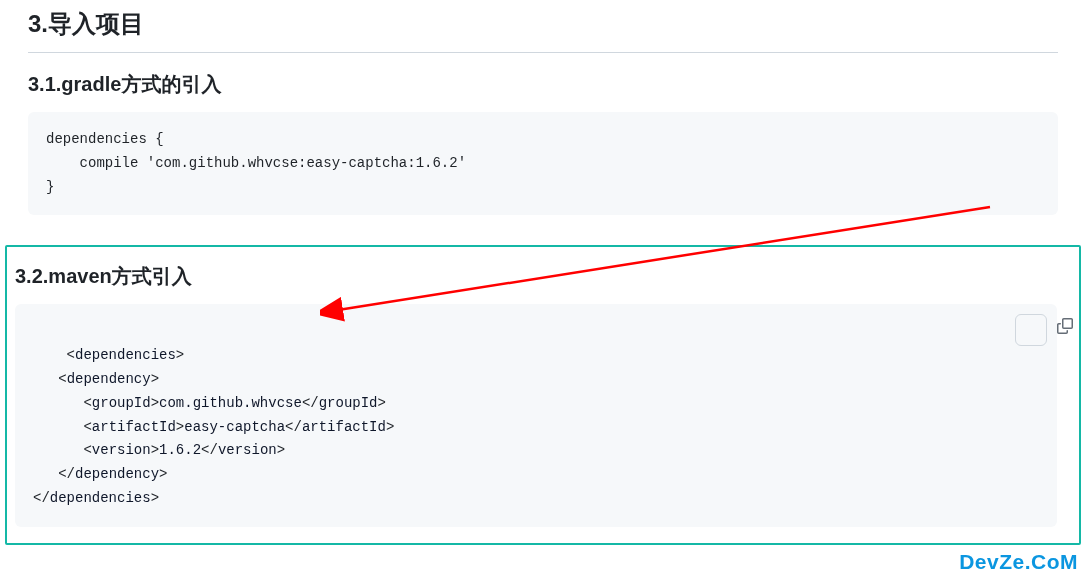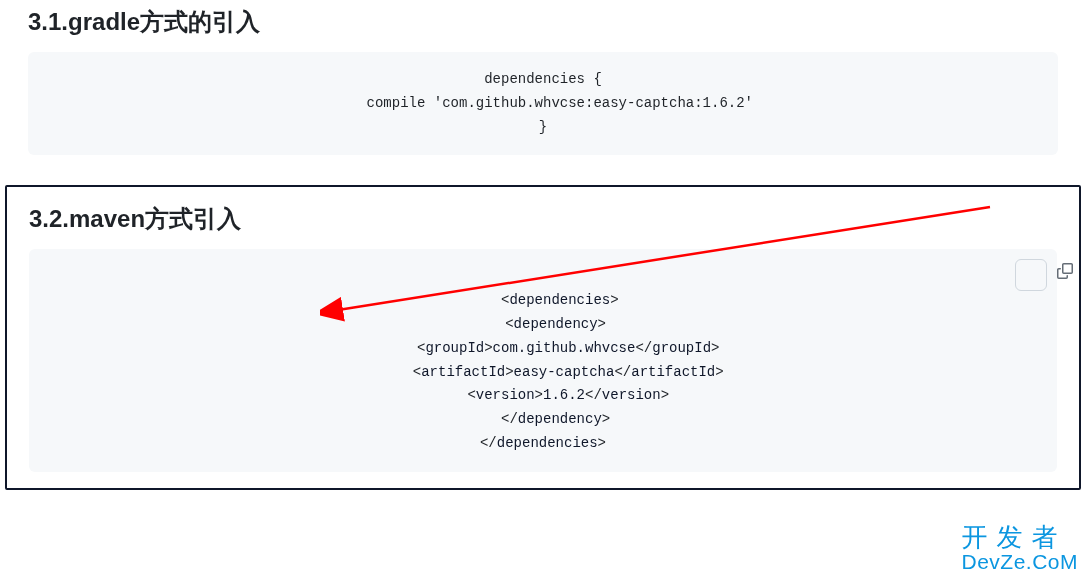--- a/index.html
+++ b/index.html
@@ -21,44 +21,43 @@
     }
     h2.main-heading {
       font-size: 24px;
       font-weight: 700;
       color: #1f2328;
       padding: 8px 0 12px 0;
       border-bottom: 1px solid #d0d7de;
       margin-bottom: 18px;
     }
     h3.sub-heading {
-      font-size: 24px;
+      font-size: 20px;
       font-weight: 700;
       color: #1f2328;
       margin-bottom: 14px;
       margin-top: 6px;
     }
     .code-block {
       background: #f6f8fa;
       border-radius: 6px;
       padding: 16px 18px;
       font-family: ui-monospace, SFMono-Regular, Consolas, "Liberation Mono", Menlo, monospace;
       font-size: 14px;
       line-height: 1.7;
       color: #1f2328;
       position: relative;
       white-space: pre;
       margin-bottom: 30px;
-      text-align: center;
     }
     .highlight-box {
-      border: 2px solid #0f172a;
+      border: 2px solid #14b8a6;
       border-radius: 2px;
       margin: 0 5px;
-      padding: 10px 22px 16px 22px;
+      padding: 10px 22px 16px 8px;
     }
     .highlight-box .code-block {
       margin-bottom: 0;
     }
     .tag-bracket { color: #1f2328; }
     .tag-name { color: #0f172a; }
     .tag-text { color: #0f172a; }
     .copy-btn {
       position: absolute;
       top: 10px;
@@ -98,30 +97,31 @@
     }
     .watermark .line1 {
       font-size: 26px;
       font-weight: 400;
       color: #0b96e0;
       letter-spacing: 9px;
       text-shadow: 0.5px 0.5px 0 rgba(255,255,255,0.6);
     }
     .watermark .line2 {
       font-size: 21px;
-      font-weight: 400;
+      font-weight: 700;
       color: #0b96e0;
       letter-spacing: 0.5px;
       text-shadow: 0.5px 0.5px 0 rgba(255,255,255,0.6);
     }
   </style>
 </head>
 <body>
 
 <div class="content">
+  <h2 class="main-heading">3.导入项目</h2>
 
   <h3 class="sub-heading">3.1.gradle方式的引入</h3>
 
   <div class="code-block">dependencies {
     compile 'com.github.whvcse:easy-captcha:1.6.2'
 }</div>
 </div>
 
 <div class="highlight-box">
   <h3 class="sub-heading">3.2.maven方式引入</h3>
@@ -146,15 +146,14 @@
 <svg class="arrow-svg" viewBox="0 0 680 130" preserveAspectRatio="none">
   <defs>
     <marker id="arrowhead" markerWidth="12" markerHeight="10" refX="2" refY="5" orient="auto">
       <polygon points="0 0, 12 5, 0 10" fill="#ff0000"></polygon>
     </marker>
   </defs>
   <line x1="670" y1="12" x2="18" y2="115" stroke="#ff0000" stroke-width="2.5" marker-end="url(#arrowhead)"></line>
 </svg>
 
 <div class="watermark">
-  <div class="line1">开发者</div>
   <div class="line2">DevZe.CoM</div>
 </div>
 
 </body></html>

